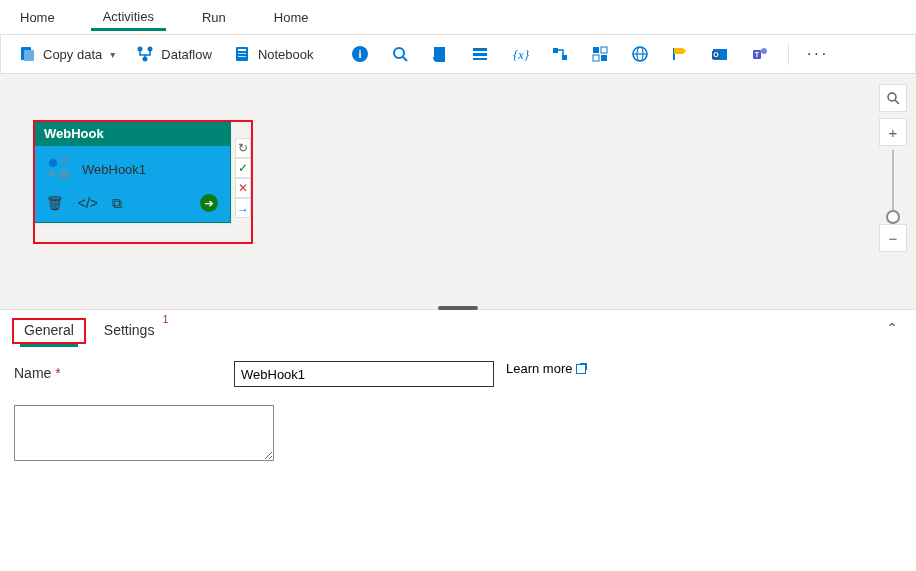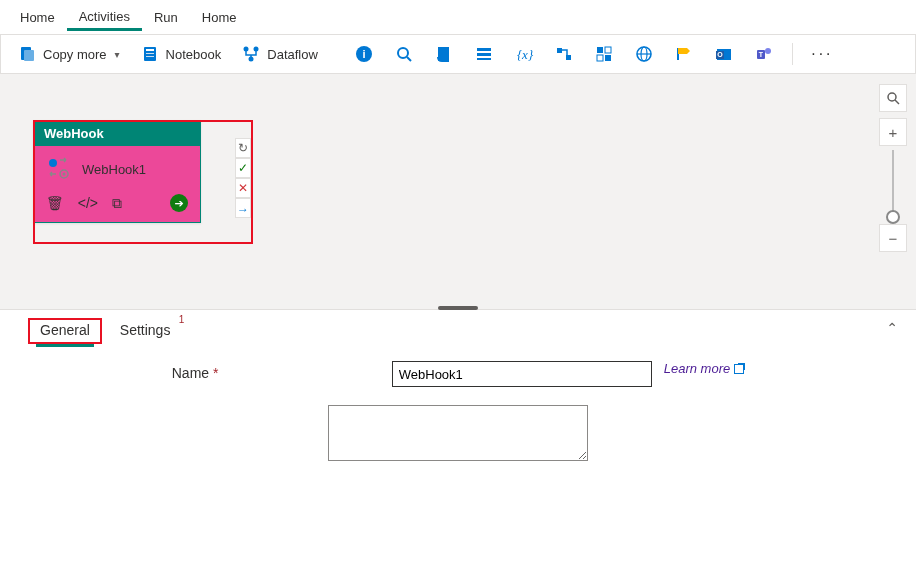--- a/index.html
+++ b/index.html
@@ -1,19 +1,19 @@
 <!DOCTYPE html>
 <html><head>
 <meta charset="utf-8">
 <style>
 * { box-sizing: border-box; margin: 0; padding: 0; }
 body { font-family: "Segoe UI", Arial, sans-serif; font-size: 13px; color: #323130; background: #fff; width: 916px; height: 571px; overflow: hidden; position: relative; }
 
 
-.top-menu { display: flex; align-items: center; height: 34px; padding: 0 8px; border-bottom: 1px solid #fff; }
+.top-menu { display: flex; align-items: center; height: 34px; padding: 0 8px; border-bottom: 1px solid #fff; gap: 24px; }
 .top-menu-item { padding: 6px 12px 4px; cursor: pointer; font-size: 13px; }
 .top-menu-item.active { border-bottom: 3px solid #008575; }
 
 
 .toolbar { display: flex; align-items: center; height: 40px; padding: 0 8px; border: 1px solid #e1dfdd; background: #fff; gap: 4px; }
 .tb-btn { display: flex; align-items: center; gap: 6px; padding: 4px 8px; cursor: pointer; font-size: 13px; }
 .tb-icon { display: inline-flex; align-items: center; justify-content: center; width: 20px; height: 20px; }
 .tb-sep { width: 1px; height: 22px; background: #e1dfdd; margin: 0 6px; }
 .chev { font-size: 10px; color: #605e5c; margin-left: 2px; }
 
@@ -23,45 +23,45 @@
 .right-ctrl { position: absolute; right: 8px; top: 10px; width: 30px; display: flex; flex-direction: column; align-items: center; }
 .rc-btn { width: 28px; height: 28px; background: #fff; border: 1px solid #e1dfdd; display: flex; align-items: center; justify-content: center; cursor: pointer; font-size: 15px; color: #605e5c; }
 .slider-track { width: 2px; height: 70px; background: #bdbdbd; margin: 4px 0; position: relative; }
 .slider-knob { position: absolute; left: -6px; top: 60px; width: 14px; height: 14px; border-radius: 50%; background: #fff; border: 2px solid #888; }
 
 
 .node-wrap { position: absolute; left: 33px; top: 46px; }
 .highlight { position: absolute; left: 0; top: 0; width: 220px; height: 124px; border: 2px solid #e81123; pointer-events:none; }
 .side-icons { position: absolute; left: 202px; top: 18px; display:flex; flex-direction:column; gap:0; }
 .side-icons div { width:16px; height:20px; display:flex; align-items:center; justify-content:center; font-size:12px; background:#fff; border:1px solid #e1dfdd; cursor:pointer;}
-.node { width: 168px; background: #ec4899; border: 1px solid #008575; box-shadow: 0 1px 2px rgba(0,0,0,.08); }
+.node { width: 198px; background: #0ea5e9; border: 1px solid #008575; box-shadow: 0 1px 2px rgba(0,0,0,.08); }
 .node-header { background: #008575; color: #fff; padding: 5px 10px; font-size: 13px; font-weight: 600; }
 .node-body { padding: 10px 12px 6px; display: flex; align-items: center; gap: 10px; }
 .node-body .wh-icon { width: 26px; height: 26px; display:flex; flex-wrap:wrap; }
 .node-footer { display: flex; align-items: center; justify-content: space-between; padding: 6px 12px 10px; }
 .nf-left { display:flex; gap:14px; color:#323130; }
 .nf-left span, .nf-right span { cursor:pointer; font-size:14px; }
 .nf-right .go { width:18px;height:18px;border-radius:50%;background:#107c10;color:#fff;display:inline-flex;align-items:center;justify-content:center;font-size:11px; }
 
 
-.tabs-row { display: flex; align-items: center; padding: 8px 28px 0; border-bottom: 1px solid #fff; position: relative; }
+.tabs-row { display: flex; align-items: center; padding: 8px 12px 0; border-bottom: 1px solid #fff; position: relative; }
 .tabs-row .collapse { position:absolute; right:18px; top:10px; cursor:pointer; color:#605e5c; font-size:14px;}
 .tab { padding: 4px 4px 6px; margin-right: 20px; cursor: pointer; position: relative; font-size: 14px; }
 .tab.active { border-bottom: 3px solid #008575; }
 .tab-highlight { border: 2px solid #e81123; padding: 2px 6px 4px; }
 .badge { position: absolute; top: -4px; right: -10px; font-size: 10px; color: #a4262c; }
 
 
 .form { padding: 16px 14px; }
-.form-row { display: flex; align-items: flex-start; margin-bottom: 18px; justify-content: center; }
+.form-row { display: flex; align-items: flex-start; margin-bottom: 18px; }
 .form-label { width: 220px; font-size: 14px; padding-top: 4px; }
 .req { color: #a4262c; margin-left: 4px; }
 .form-input { width: 260px; height: 26px; border: 1px solid #323130; padding: 2px 6px; font-size: 13px; }
 .form-textarea { width: 260px; height: 56px; border: 1px solid #8a8886; padding: 4px 6px; font-size: 13px; resize: both; }
-.learn { margin-left: 12px; color: #4c1d95; font-size: 13px; text-decoration: none; display:inline-flex; align-items:center; gap:4px;font-style:italic; }
+.learn { margin-left: 12px; color: #000000; font-size: 13px; text-decoration: none; display:inline-flex; align-items:center; gap:4px; }
 .ext-box { width:10px;height:10px;border:1px solid #0078d4; position:relative; display:inline-block;}
 .ext-box::after{content:"";position:absolute;right:-2px;top:-2px;width:6px;height:6px;border-top:1px solid #0078d4;border-right:1px solid #0078d4;}
 
 svg { display:block; }
 </style>
 </head>
 <body>
 
 <div class="top-menu">
   <div class="top-menu-item">Home</div>
@@ -71,44 +71,44 @@
 </div>
 
 <div class="toolbar">
   <div class="tb-btn">
     <span class="tb-icon">
       <svg width="18" height="18" viewBox="0 0 18 18">
           <rect x="3" y="2" width="10" height="13" rx="1" fill="#0078d4"></rect>
           <rect x="6" y="5" width="10" height="11" rx="1" fill="#69afe5"></rect>
         </svg>
     </span>
-    <span>Copy more</span>
+    <span>Copy data</span>
     <span class="chev">▾</span>
+  </div>
+  <div class="tb-btn">
+    <span class="tb-icon">
+      <svg width="18" height="18" viewBox="0 0 18 18">
+          <circle cx="4" cy="4" r="2.5" fill="#0078d4"></circle>
+          <circle cx="14" cy="4" r="2.5" fill="#0078d4"></circle>
+          <circle cx="9" cy="14" r="2.5" fill="#0078d4"></circle>
+          <path d="M4 6v4h10V6M9 10v2" stroke="#0078d4" fill="none" stroke-width="1.5"></path>
+        </svg>
+    </span>
+    <span>Dataflow</span>
   </div>
   <div class="tb-btn">
     <span class="tb-icon">
       <svg width="18" height="18" viewBox="0 0 18 18">
           <rect x="3" y="2" width="12" height="14" rx="1" fill="#0078d4"></rect>
           <rect x="5" y="4" width="8" height="2" fill="#fff"></rect>
           <rect x="5" y="8" width="8" height="1" fill="#cde"></rect>
           <rect x="5" y="11" width="8" height="1" fill="#cde"></rect>
         </svg>
     </span>
     <span>Notebook</span>
-  </div>
-  <div class="tb-btn">
-    <span class="tb-icon">
-      <svg width="18" height="18" viewBox="0 0 18 18">
-          <circle cx="4" cy="4" r="2.5" fill="#0078d4"></circle>
-          <circle cx="14" cy="4" r="2.5" fill="#0078d4"></circle>
-          <circle cx="9" cy="14" r="2.5" fill="#0078d4"></circle>
-          <path d="M4 6v4h10V6M9 10v2" stroke="#0078d4" fill="none" stroke-width="1.5"></path>
-        </svg>
-    </span>
-    <span>Dataflow</span>
   </div>
   <div style="width:12px"></div>
   <div class="tb-btn">
       <span class="tb-icon">
         <svg width="18" height="18">
           <circle cx="9" cy="9" r="8" fill="#0078d4"></circle>
           <text x="9" y="13" text-anchor="middle" fill="#fff" font-size="11" font-family="Arial" font-weight="bold">i</text>
         </svg>
       </span>
     </div>

